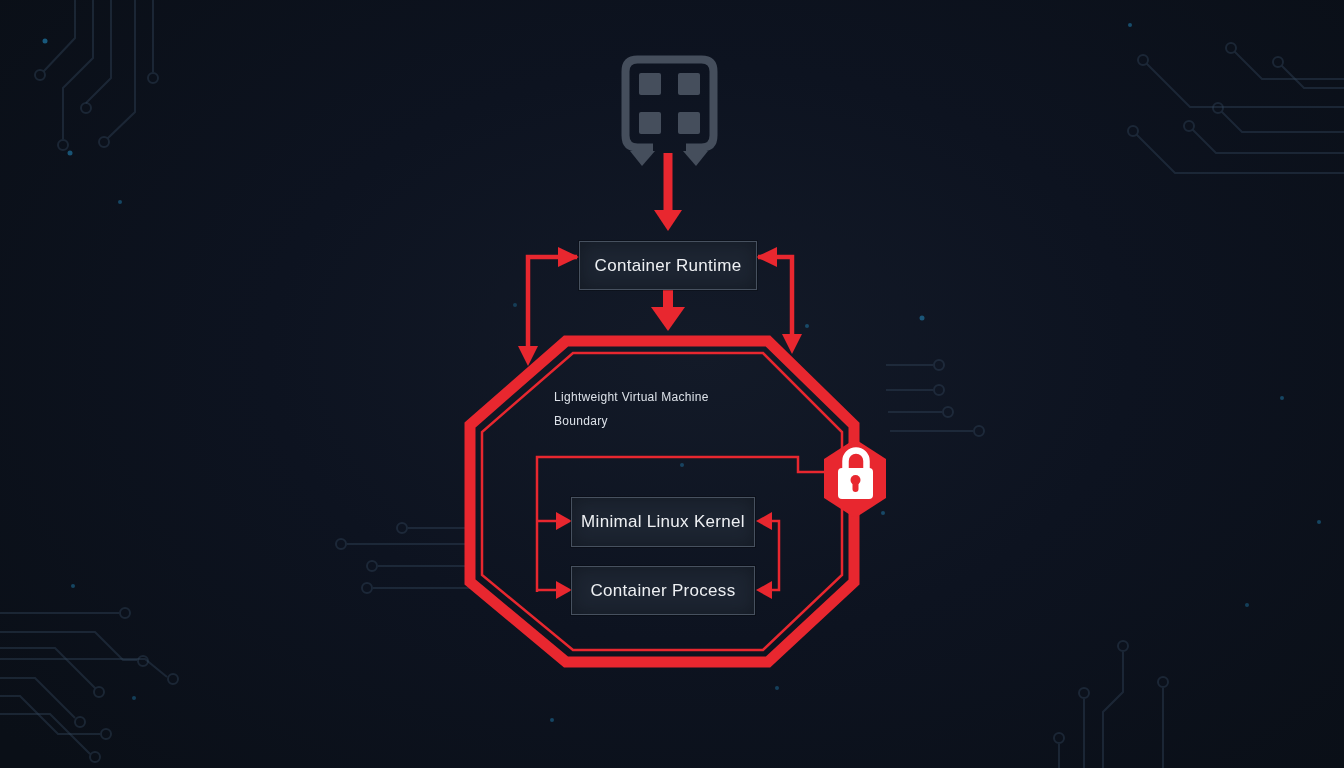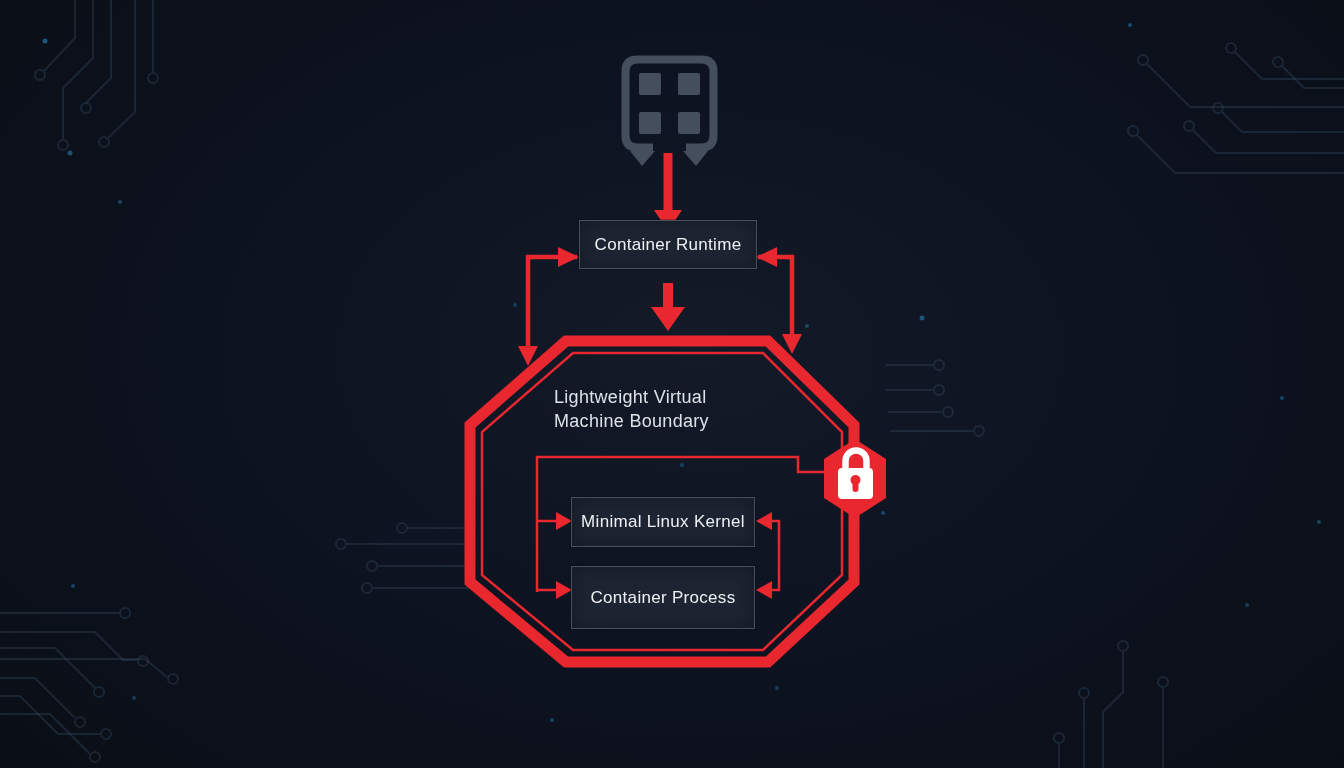--- a/index.html
+++ b/index.html
@@ -9,26 +9,26 @@
     font-family:"Liberation Sans", sans-serif;
   }
   svg.layer{position:absolute;left:0;top:0;width:1344px;height:768px;}
   .node{
     position:absolute;box-sizing:border-box;
     background:#1d2532;border:1.5px solid #47515f;
     display:flex;align-items:center;justify-content:center;
     color:#eef0f3;font-size:17px;letter-spacing:.3px;white-space:nowrap;
     box-shadow:0 0 0 1px rgba(0,0,0,.25), inset 0 0 18px rgba(10,14,20,.5);
   }
-  .node-runtime{left:579px;top:220px;width:178px;height:49px;}
+  .node-runtime{left:579px;top:241px;width:178px;height:49px;}
   .node-kernel{left:571px;top:497px;width:184px;height:50px;text-align:center;}
-  .node-process{left:571px;top:566px;width:184px;height:63px;}
+  .node-process{left:571px;top:566px;width:184px;height:49px;}
   .boundary-label{
     position:absolute;left:554px;top:385px;width:178px;
-    color:#dde2e9;font-size:18px;line-height:24px;letter-spacing:.3px;
+    color:#dde2e9;font-size:12px;line-height:24px;letter-spacing:.3px;
   }
 </style>
 </head>
 <body>
 
 <div class="stage">
 
   <svg class="layer" viewBox="0 0 1344 768">
     <g stroke="#31465a" stroke-opacity="0.42" stroke-width="2" fill="none">
 

